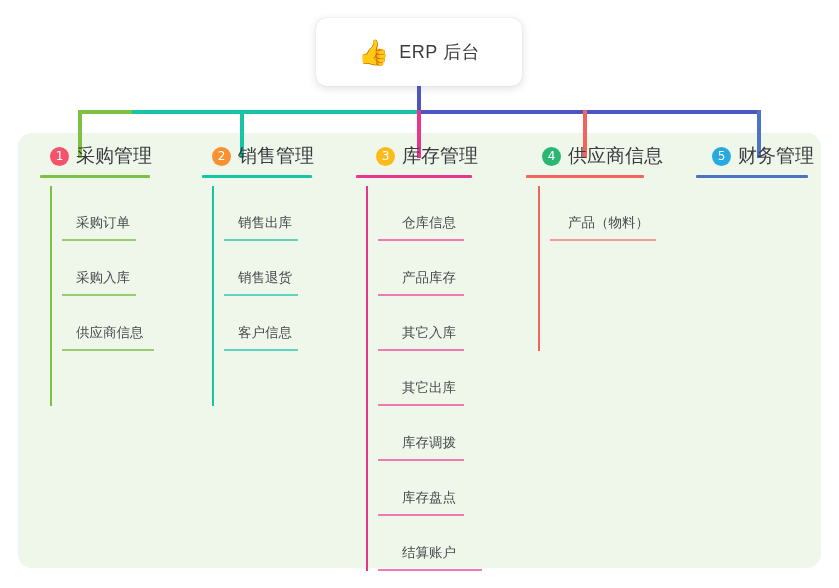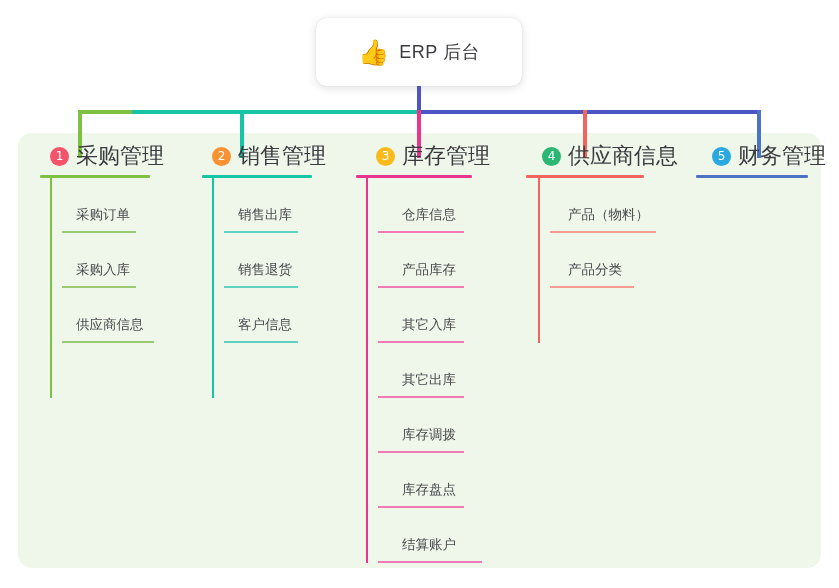--- a/index.html
+++ b/index.html
@@ -86,34 +86,34 @@
     width: 19px; height: 19px;
     border-radius: 50%;
     color: #ffffff;
     font-size: 12px;
     line-height: 19px;
     text-align: center;
     flex: 0 0 auto;
     font-family: "DejaVu Sans", sans-serif;
   }
   .col-title {
-    font-size: 22px;
+    font-size: 19px;
     color: #3b3b3f;
     white-space: nowrap;
   }
   .col-rule {
     height: 3px;
     margin-top: 6px;
     border-radius: 1px;
   }
 
   
   .col-body {
     position: relative;
-    margin-top: 0px;
+    margin-top: 8px;
     padding-left: 12px;
   }
   .spine {
     position: absolute;
     left: 12px; top: 0;
     width: 2px;
   }
   .leaf {
     position: relative;
     height: 55px;
@@ -247,24 +247,20 @@
       <span class="badge" style="background:#2bb673;">4</span>
       <span class="col-title">供应商信息</span>
     </div>
     <div class="col-rule" style="background:#f4645e; width:118px; margin-left:-4px;"></div>
     <div class="col-body">
       <div class="spine" style="left:8px; height:165px; background:#f4645e;"></div>
       <div class="leaf">
         <span class="leaf-label">产品（物料）</span>
         <span class="leaf-rule" style="left:8px; background:#f79b92; width:106px;"></span>
       </div>
-      <div class="leaf">
-        <span class="leaf-label">产品分类</span>
-        <span class="leaf-rule" style="left:8px; background:#f79b92; width:84px;"></span>
-      </div>
     </div>
   </div>
 
   <div class="col" style="left:700px; width:140px;">
     <div class="col-head">
       <span class="badge" style="background:#28aae1;">5</span>
       <span class="col-title">财务管理</span>
     </div>
     <div class="col-rule" style="background:#4d73c4; width:112px; margin-left:-4px;"></div>
   </div>

